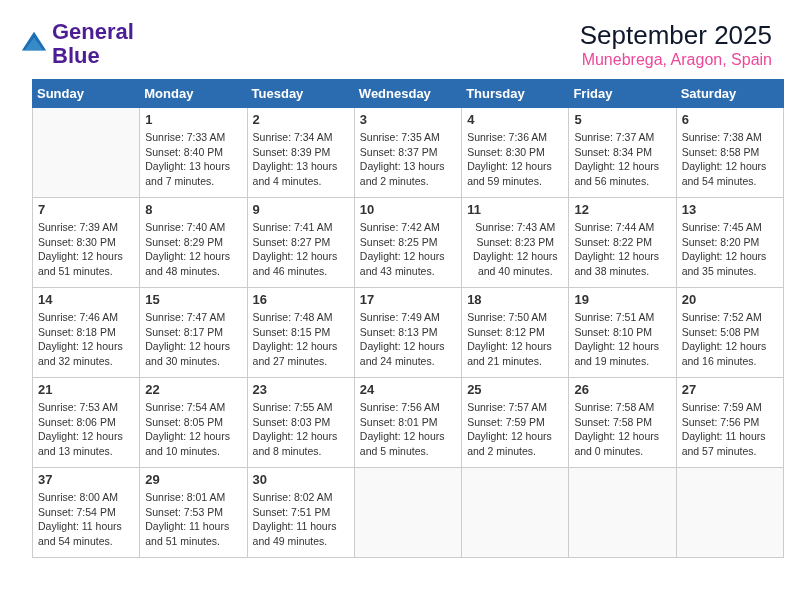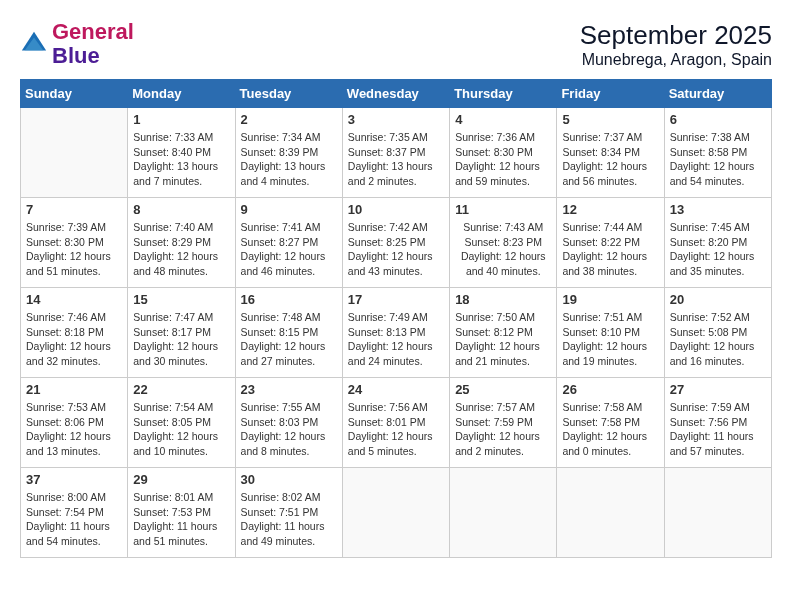--- a/index.html
+++ b/index.html
@@ -21,42 +21,43 @@
       align-items: center;
       gap: 4px;
     }
     .logo-text {
       font-size: 22px;
       font-weight: bold;
       color: #333;
       line-height: 1.1;
     }
     .logo-text span {
-      color: #be185d;
+      color: #4c1d95;
     }
     .logo-icon {
       width: 28px;
       height: 28px;
     }
     .title-block {
       text-align: right;
     }
     .month-title {
       font-size: 26px;
       font-weight: normal;
       color: #0f172a;
     }
     .location {
       font-size: 16px;
-      color: #0f172a;
+      color: #ec4899;
     }
     table {
       width: 100%;
       border-collapse: collapse;
       table-layout: fixed;
+      margin-left: 12px;
     }
     th {
       background-color: #2b6cb0;
       color: #fff;
       font-size: 13px;
       padding: 6px 4px;
       text-align: left;
       font-weight: bold;
       border: 1px solid #2b6cb0;
     }

